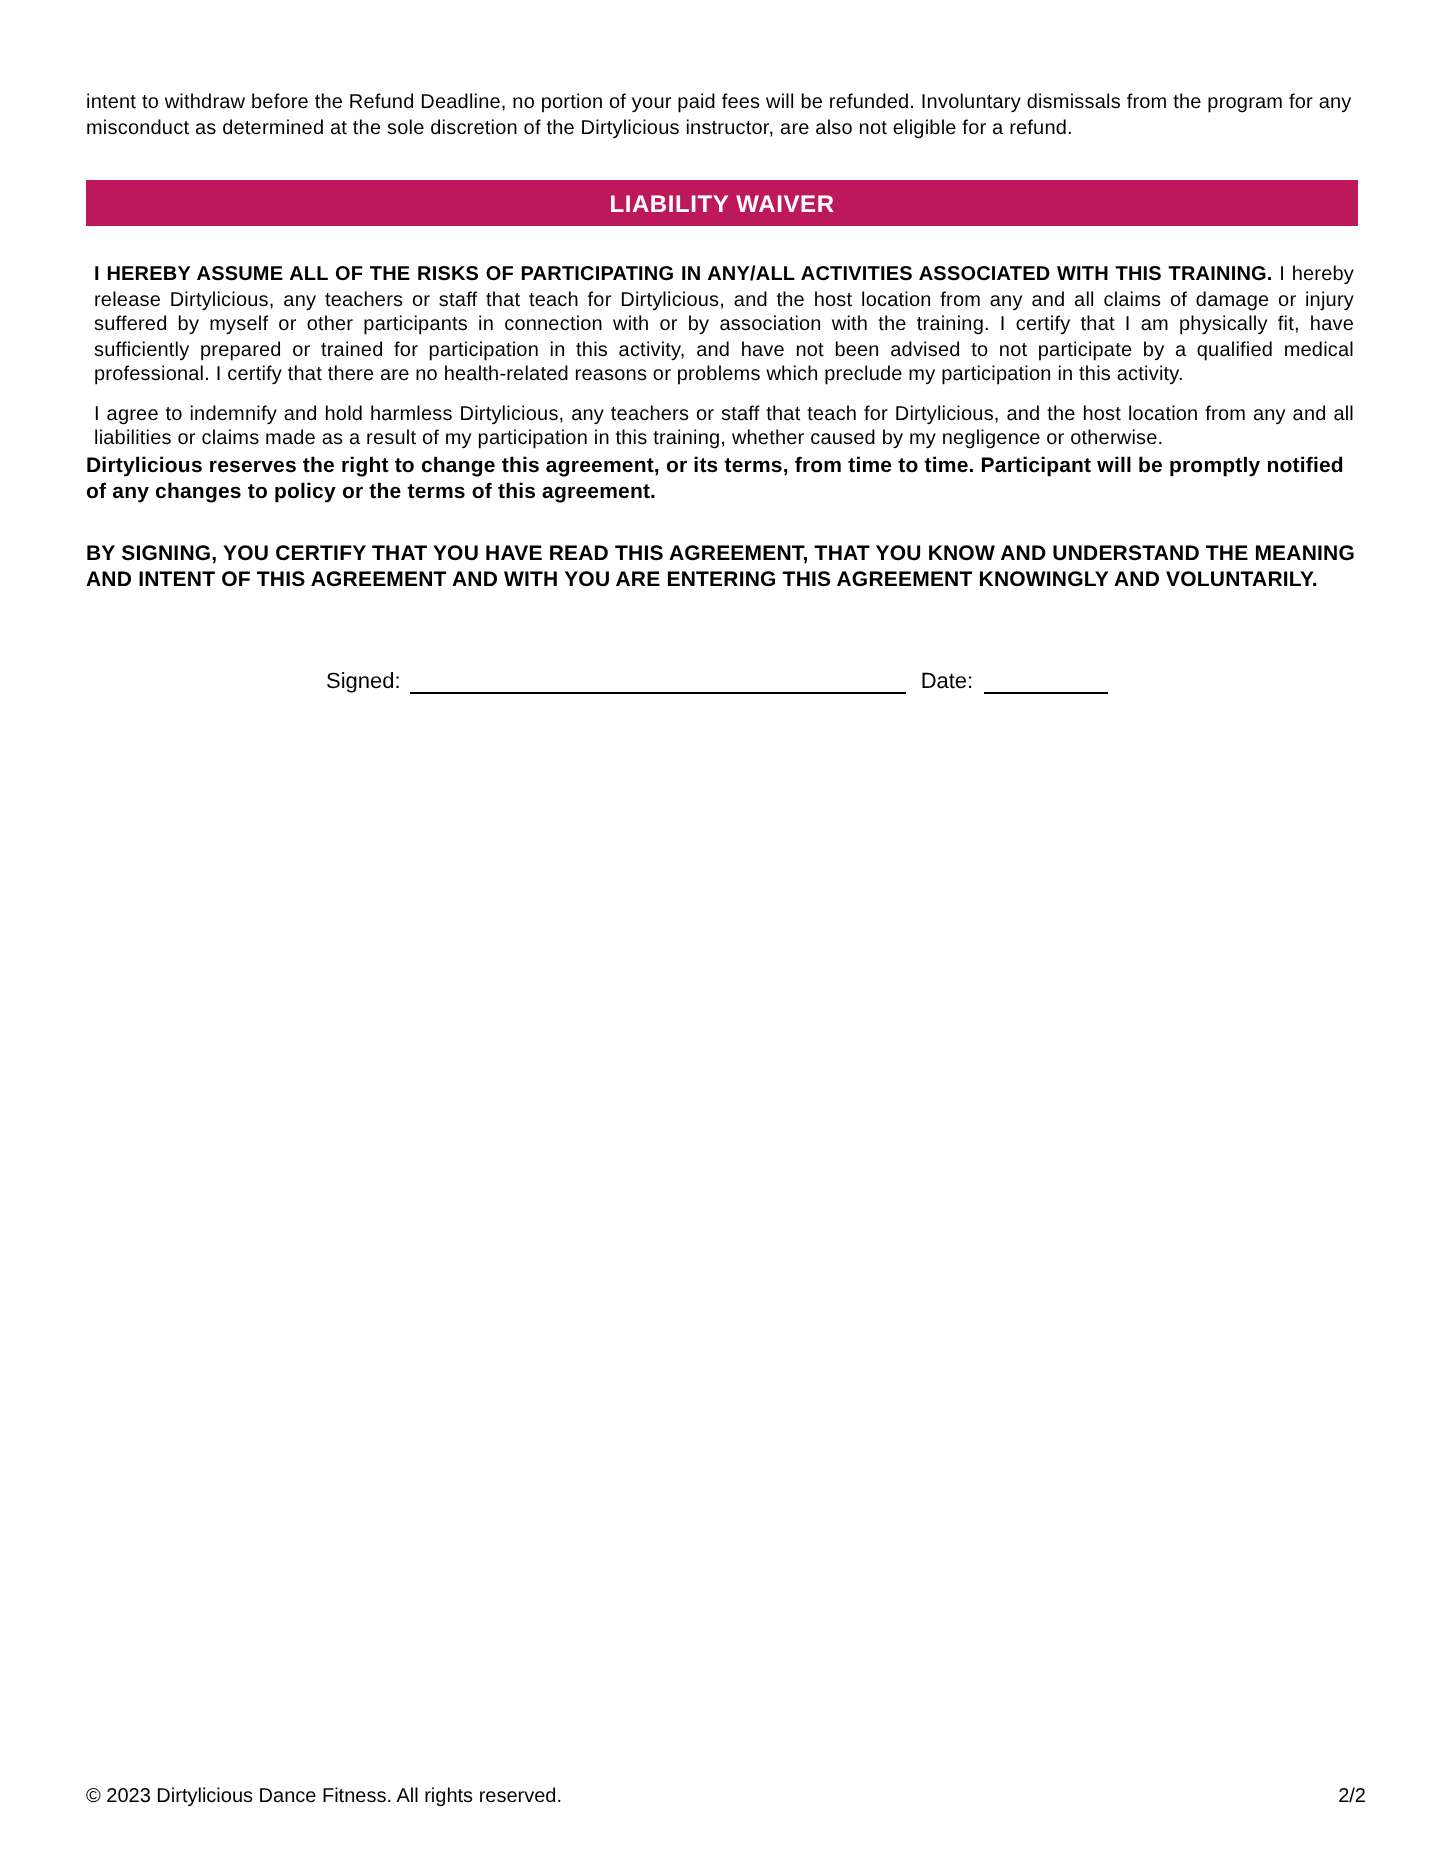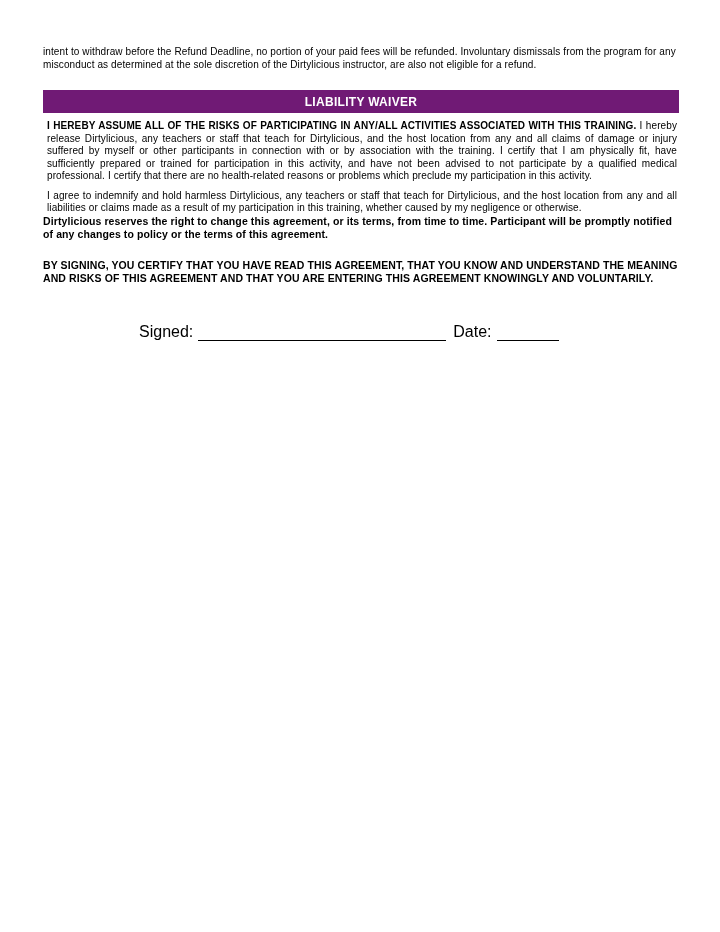--- a/index.html
+++ b/index.html
@@ -21,33 +21,33 @@
     width: 636px;
   }
   .intro {
     font-size: 10px;
     line-height: 12.5px;
     letter-spacing: 0.1px;
   }
   .banner {
     margin-top: 19px;
     height: 23px;
-    background: #701a75;
+    background: #be185d;
     display: flex;
     align-items: center;
     justify-content: center;
   }
   .banner-title {
     color: #ffffff;
     font-weight: bold;
     font-size: 12px;
     letter-spacing: 0.3px;
   }
   .waiver-para {
-    margin-top: 7px;
+    margin-top: 19px;
     padding-left: 4px;
     padding-right: 2px;
     font-size: 10px;
     line-height: 12.5px;
     letter-spacing: 0.1px;
     text-align: justify;
   }
   .waiver-para.second { margin-top: 7px; }
   .lead-bold { font-weight: bold; }
   .bold-para {
@@ -58,22 +58,22 @@
   }
   .signing-para {
     margin-top: 18px;
     font-size: 10.5px;
     line-height: 13px;
     font-weight: bold;
     letter-spacing: 0.1px;
   }
   .signature-row {
     margin-top: 38px;
-    margin-left: 96px;
-    font-size: 16px;
+    margin-left: 120px;
+    font-size: 11px;
     white-space: nowrap;
   }
   .sig-label { display: inline-block; }
   .sig-line {
     display: inline-block;
     border-bottom: 1px solid #000000;
     height: 12px;
     vertical-align: bottom;
     margin-left: 5px;
   }
@@ -101,21 +101,25 @@
     <div class="banner">
       <span class="banner-title">LIABILITY WAIVER</span>
     </div>
 
     <p class="waiver-para"><span class="lead-bold">I HEREBY ASSUME ALL OF THE RISKS OF PARTICIPATING IN ANY/ALL ACTIVITIES ASSOCIATED WITH THIS TRAINING.</span><span> I hereby release Dirtylicious, any teachers or staff that teach for Dirtylicious, and the host location from any and all claims of damage or injury suffered by myself or other participants in connection with or by association with the training. I certify that I am physically fit, have sufficiently prepared or trained for participation in this activity, and have not been advised to not participate by a qualified medical professional. I certify that there are no health-related reasons or problems which preclude my participation in this activity.</span></p>
 
     <p class="waiver-para second">I agree to indemnify and hold harmless Dirtylicious, any teachers or staff that teach for Dirtylicious, and the host location from any and all liabilities or claims made as a result of my participation in this training, whether caused by my negligence or otherwise.</p>
 
     <p class="bold-para">Dirtylicious reserves the right to change this agreement, or its terms, from time to time. Participant will be promptly notified of any changes to policy or the terms of this agreement.</p>
 
-    <p class="signing-para">BY SIGNING, YOU CERTIFY THAT YOU HAVE READ THIS AGREEMENT, THAT YOU KNOW AND UNDERSTAND THE MEANING AND RISKS OF THIS AGREEMENT AND THAT YOU ARE ENTERING THIS AGREEMENT KNOWINGLY AND VOLUNTARILY.</p>
+    <p class="signing-para">BY SIGNING, YOU CERTIFY THAT YOU HAVE READ THIS AGREEMENT, THAT YOU KNOW AND UNDERSTAND THE MEANING AND INTENT OF THIS AGREEMENT AND WITH YOU ARE ENTERING THIS AGREEMENT KNOWINGLY AND VOLUNTARILY.</p>
 
     <div class="signature-row">
       <span class="sig-label">Signed:</span><span class="sig-line signed"></span><span class="sig-label date-label">Date:</span><span class="sig-line date"></span>
     </div>
 
   </div>
 
+  <div class="footer">
+    <span>© 2023 Dirtylicious Dance Fitness. All rights reserved.</span>
+    <span>2/2</span>
+  </div>
 </div>
 
 </body></html>

